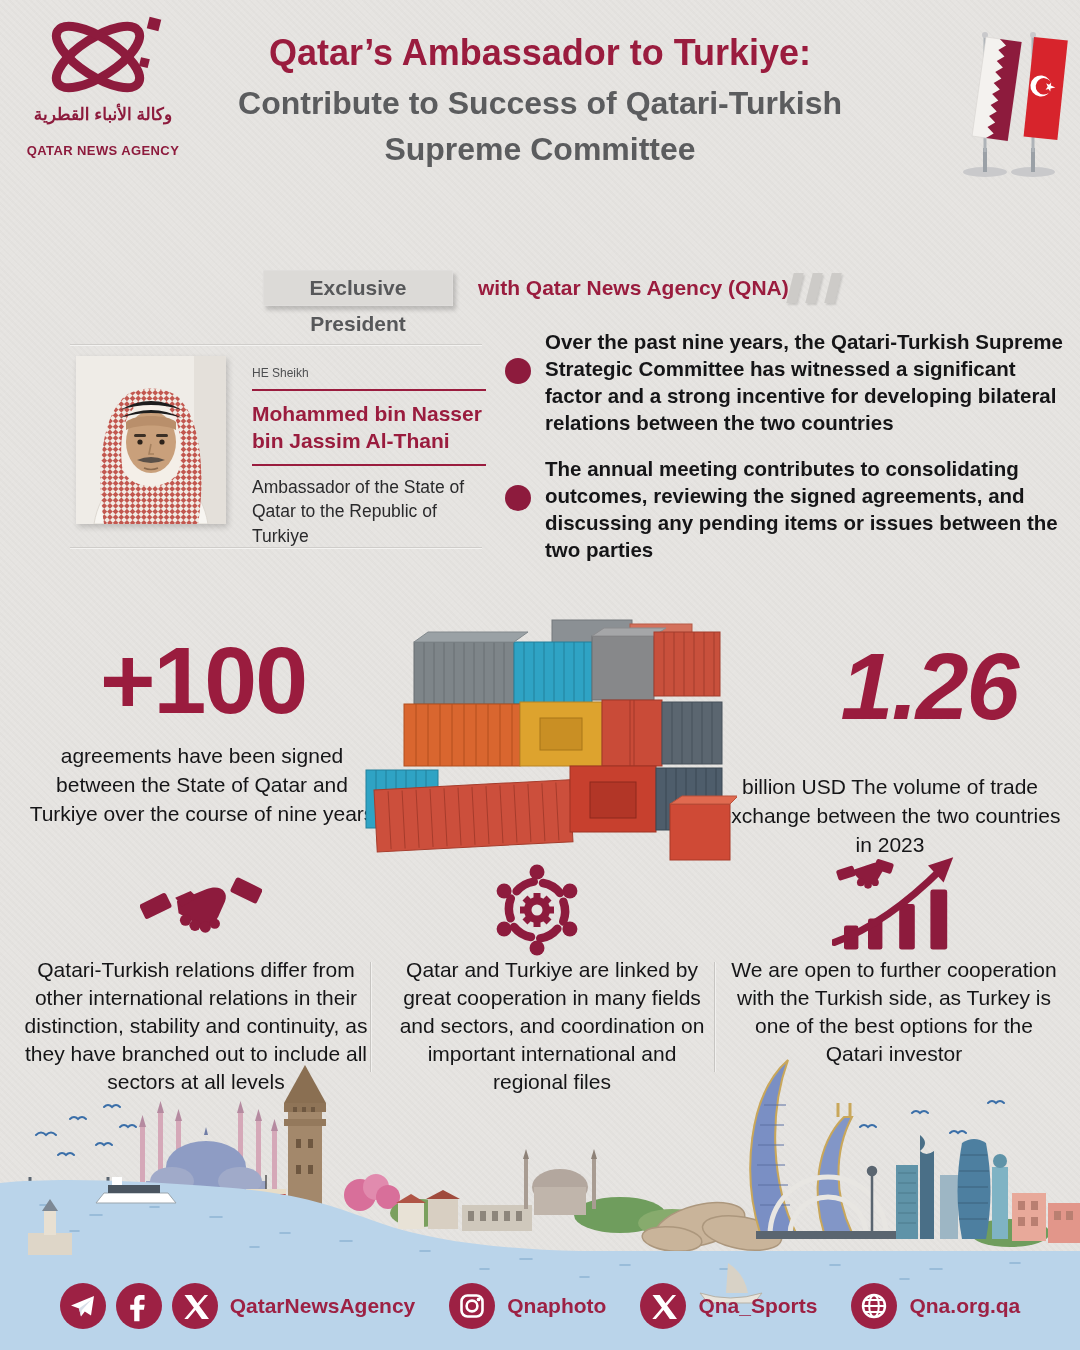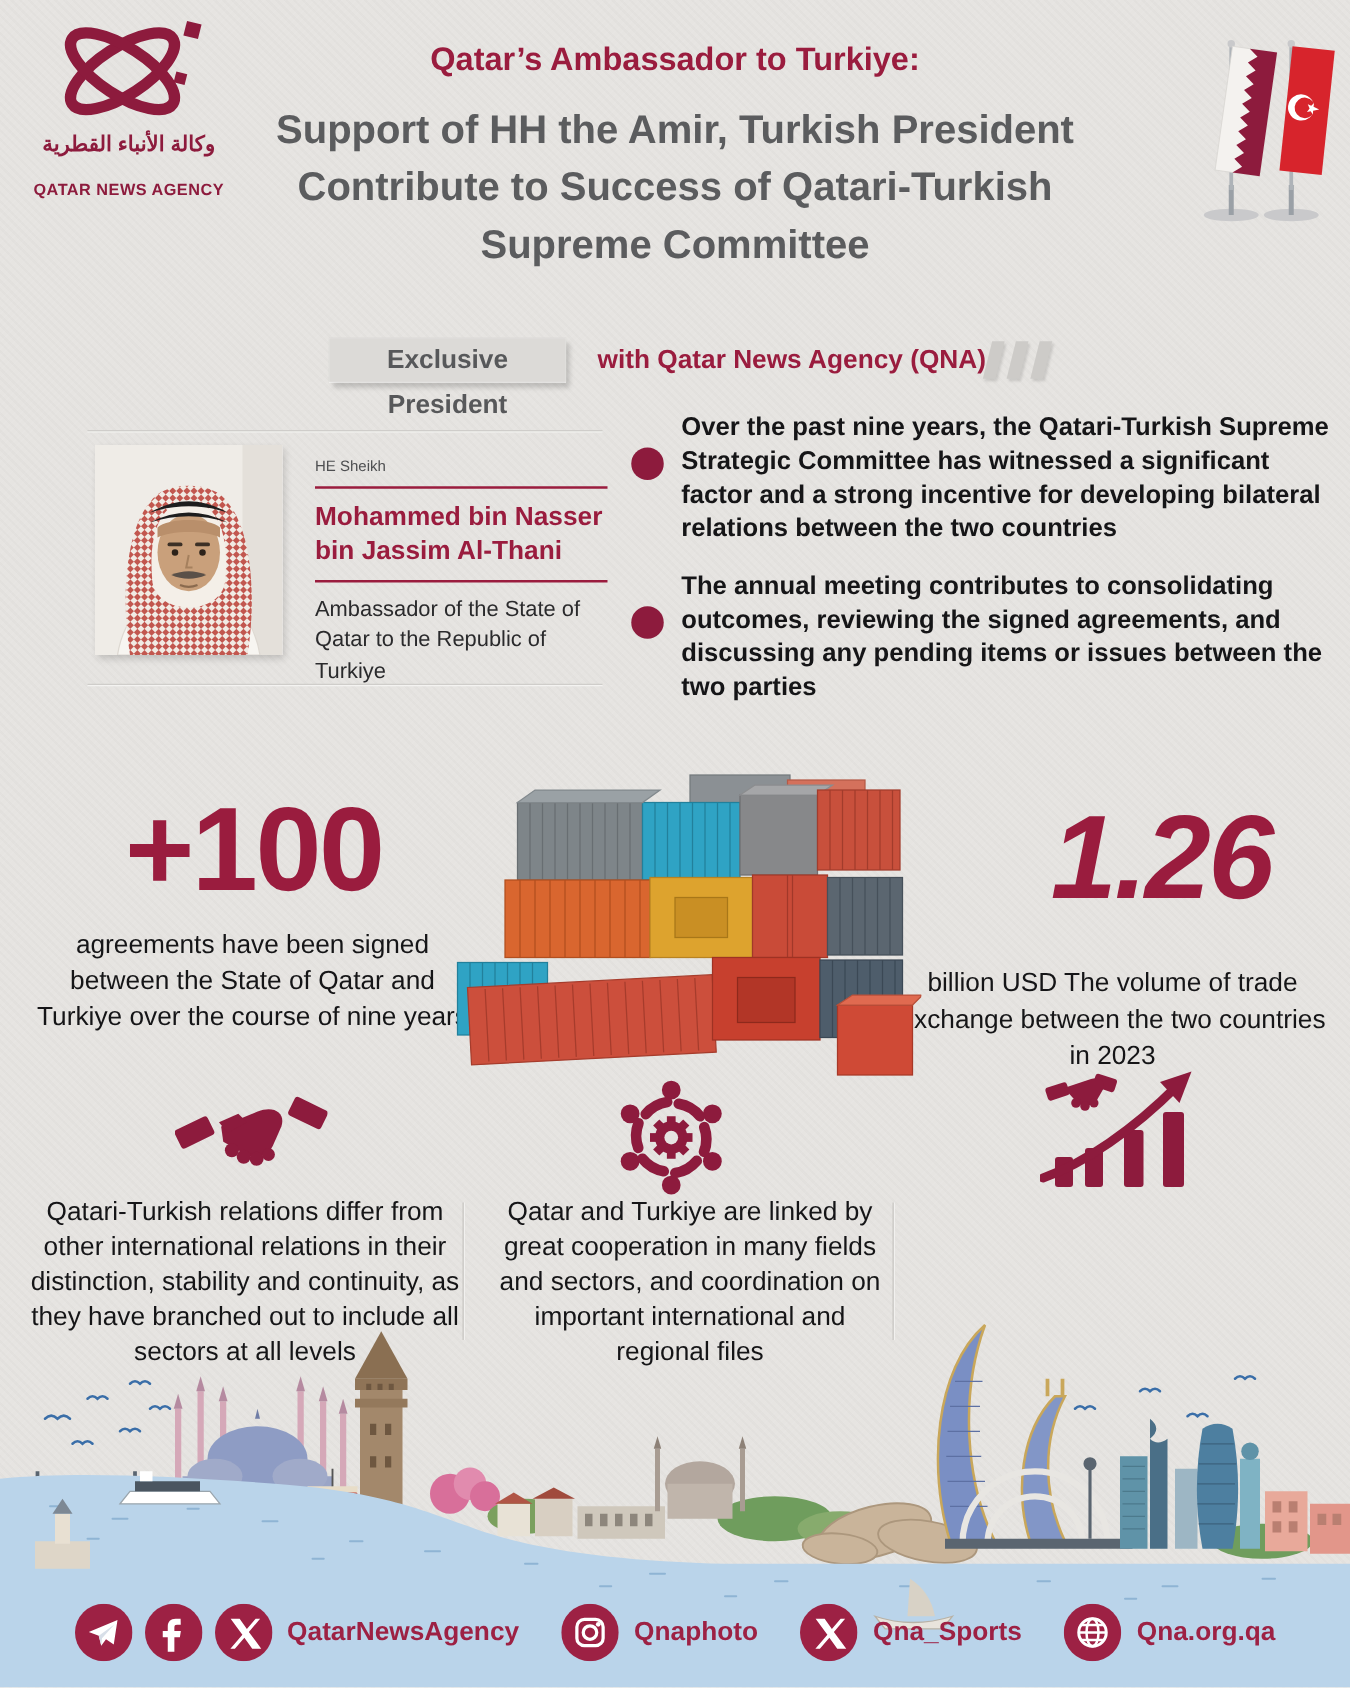--- a/index.html
+++ b/index.html
@@ -10,21 +10,21 @@
       repeating-linear-gradient(45deg, rgba(0,0,0,0.015) 0 2px, transparent 2px 5px),
       repeating-linear-gradient(-45deg, rgba(255,255,255,0.05) 0 1px, transparent 1px 4px);
     font-family:"Liberation Sans",sans-serif;color:#1d1d1f;
   }
   .abs{position:absolute;}
   
   .logo-wrap{left:18px;top:12px;width:170px;text-align:center;}
   .logo-arabic{direction:rtl;color:#8d1b3d;font-size:17px;font-weight:bold;margin-top:2px;}
   .logo-english{color:#8d1b3d;font-size:13px;font-weight:bold;letter-spacing:.4px;margin-top:18px;}
   .kicker{left:160px;top:32px;width:760px;text-align:center;
-    color:#9a1c3e;font-size:26px;font-weight:bold;}
+    color:#9a1c3e;font-size:36px;font-weight:bold;}
   .subtitle{left:120px;top:80px;width:840px;text-align:center;
     color:#5b5c5e;font-size:32px;font-weight:bold;line-height:46px;}
   
   .badge{left:263px;top:270px;width:190px;height:36px;background:#dcdad7;
     box-shadow:3px 4px 4px rgba(0,0,0,.18), inset 0 0 1px #fff;
     color:#57585a;font-size:21px;font-weight:bold;text-align:center;line-height:36px;}
   .with-text{left:478px;top:276px;color:#9a1c3e;font-size:21px;font-weight:bold;}
   .slashes{left:790px;top:273px;display:flex;gap:9px;}
   .slashes span{display:block;width:10px;height:30px;background:#cdcbc8;transform:skewX(-14deg);box-shadow:2px 2px 2px rgba(0,0,0,.12);}
   
@@ -65,21 +65,20 @@
       </g>
       <rect x="120" y="6" width="12" height="12" fill="#8d1b3d" transform="rotate(14 126 12)"></rect>
       <rect x="112" y="46" width="9" height="9" fill="#8d1b3d" transform="rotate(14 116 50)"></rect>
     </svg>
     <div class="logo-arabic">وكالة الأنباء القطرية</div>
     <div class="logo-english">QATAR NEWS AGENCY</div>
   </div>
 
   <div class="abs kicker">Qatar’s Ambassador to Turkiye:</div>
   <div class="abs subtitle">
-    <div>Support of HH the Amir, Turkish President</div>
     <div>Contribute to Success of Qatari-Turkish</div>
     <div>Supreme Committee</div>
   </div>
 
   <svg class="abs" style="left:945px;top:28px;" width="125" height="152" viewBox="0 0 125 152">
 
     <ellipse cx="40" cy="144" rx="22" ry="5" fill="#c9c9cb"></ellipse>
     <ellipse cx="88" cy="144" rx="22" ry="5" fill="#c9c9cb"></ellipse>
     <rect x="38" y="120" width="4" height="24" fill="#9aa0a6"></rect>
     <rect x="86" y="120" width="4" height="24" fill="#9aa0a6"></rect>
@@ -285,20 +284,21 @@
       <circle cx="24" cy="22" r="3.2"></circle>
         <circle cx="30" cy="24" r="3.2"></circle>
         <circle cx="36" cy="22" r="3"></circle>
     </g>
     <path d="M2,72 C30,62 62,40 92,10" fill="none" stroke="#8d1b3d" stroke-width="6" stroke-linecap="round"></path>
     <polygon points="101,1 80,8 93,22" fill="#8d1b3d"></polygon>
   </svg>
 
   <div class="abs hl-text" style="left:22px;top:956px;width:348px;">Qatari-Turkish relations differ from other international relations in their distinction, stability and continuity, as they have branched out to include all sectors at all levels</div>
   <div class="abs hl-text" style="left:392px;top:956px;width:320px;">Qatar and Turkiye are linked by great cooperation in many fields and sectors, and coordination on important international and regional files</div>
+  <div class="abs hl-text" style="left:726px;top:956px;width:336px;">We are open to further cooperation with the Turkish side, as Turkey is one of the best options for the Qatari investor</div>
   <div class="abs vdiv" style="left:370px;top:962px;height:110px;"></div>
   <div class="abs vdiv" style="left:714px;top:962px;height:110px;"></div>
 
   <svg class="abs" style="left:0;top:1055px;z-index:1;" width="1080" height="295" viewBox="0 0 1080 295">
 
     <g stroke="#3a6ea8" stroke-width="2" fill="none" stroke-linecap="round">
       <path d="M36 80 q5 -5 10 0 q5 -5 10 0"></path>
         <path d="M70 64 q4 -4 8 0 q4 -4 8 0"></path>
       <path d="M96 90 q4 -4 8 0 q4 -4 8 0"></path>
         <path d="M58 100 q4 -4 8 0 q4 -4 8 0"></path>

